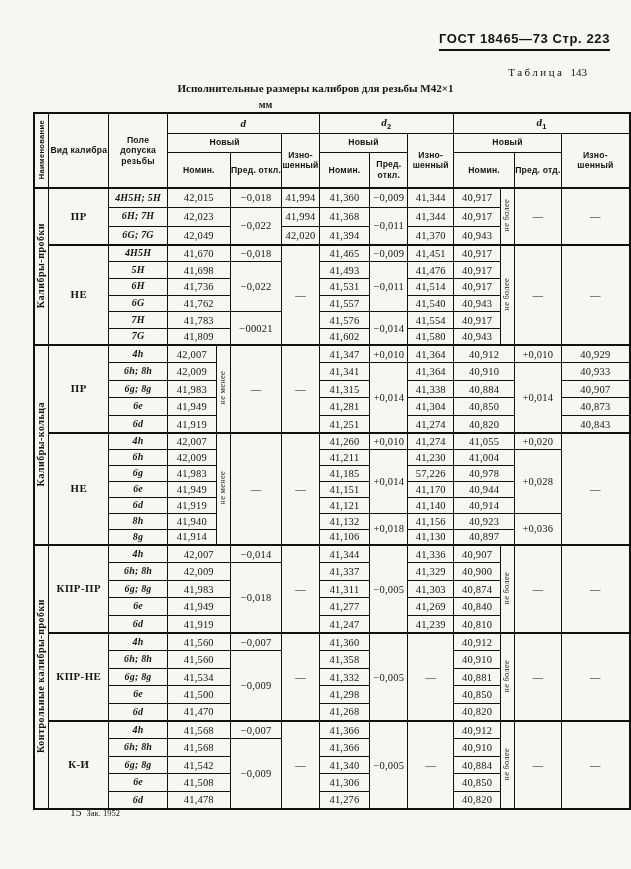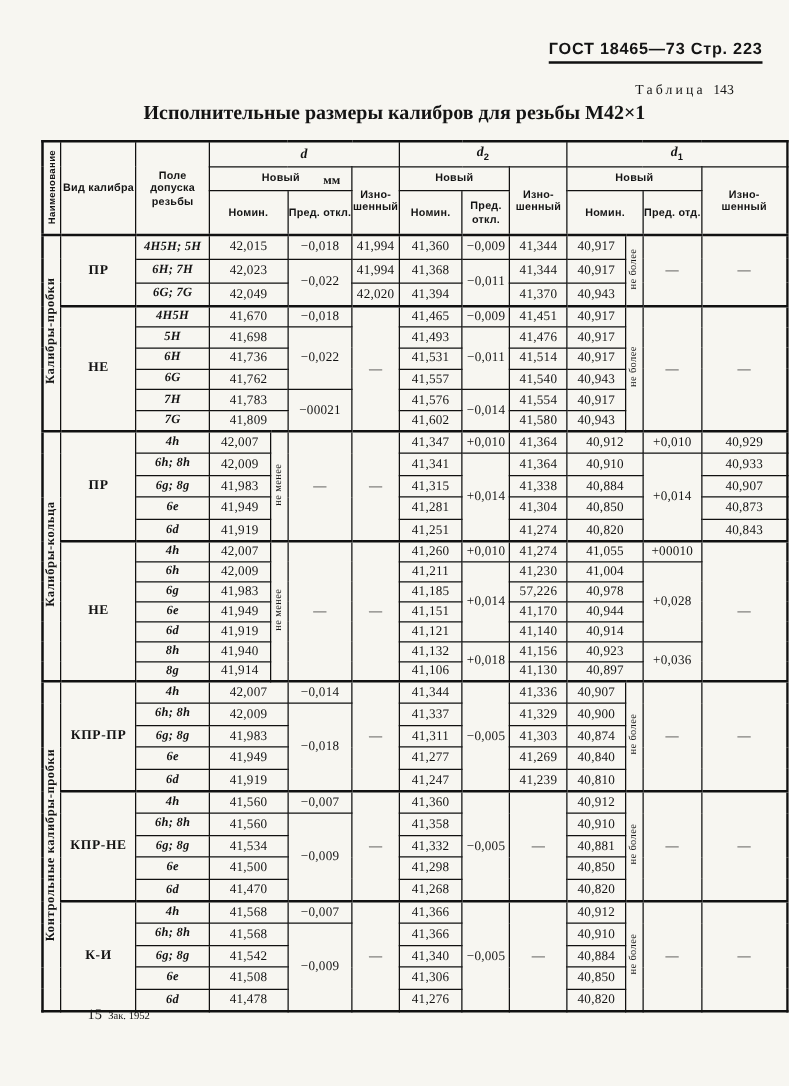--- a/index.html
+++ b/index.html
@@ -2,22 +2,22 @@
 <html><head>
 <meta charset="utf-8">
 <style>
   html,body{margin:0;padding:0;}
   body{width:631px;height:869px;position:relative;background:#f7f6f1;
        font-family:"Liberation Serif",serif;color:#141414;overflow:hidden;}
   .gost-head{position:absolute;top:31px;right:21px;font-family:"Liberation Sans",sans-serif;
        font-weight:bold;font-size:13px;letter-spacing:.6px;border-bottom:2px solid #111;padding-bottom:3px;}
   .tbl-label{position:absolute;top:66px;right:44px;font-size:11px;}
   .tbl-label .w{letter-spacing:2.5px;margin-right:6px;}
-  .doc-title{position:absolute;top:82px;left:0;width:631px;text-align:center;font-weight:bold;font-size:16px;}
-  .units{position:absolute;top:99px;left:0;width:531px;text-align:center;font-weight:bold;font-size:10px;margin-top:40px;}
+  .doc-title{position:absolute;top:82px;left:0;width:631px;text-align:center;font-weight:bold;font-size:11px;}
+  .units{position:absolute;top:99px;left:0;width:531px;text-align:center;font-weight:bold;font-size:10px;}
   table{position:absolute;left:33px;top:112px;border-collapse:collapse;table-layout:fixed;border:2px solid #111;}
   td{border:1px solid #111;text-align:center;vertical-align:middle;padding:0;overflow:hidden;
      font-size:10.5px;line-height:1.05;letter-spacing:.2px;}
   .th{font-family:"Liberation Sans",sans-serif;font-size:8.6px;font-weight:bold;line-height:1.2;}
   .pre{white-space:pre-line;}
   .dh i{font-family:"Liberation Serif",serif;font-size:11px;font-weight:bold;}
   .dh sub{font-size:7.5px;}
   .tol{font-style:italic;font-weight:bold;font-size:10px;}
   .kind{font-weight:bold;font-size:10.8px;letter-spacing:.5px;}
   .vt{writing-mode:vertical-rl;transform:rotate(180deg);display:inline-block;}
@@ -232,21 +232,21 @@
   <td class="kind" rowspan="7">НЕ</td>
   <td class="tol">4h</td>
   <td>42,007</td>
   <td rowspan="7"><span class="vt strip-v">не менее</span></td>
   <td rowspan="7">—</td>
   <td rowspan="7">—</td>
   <td>41,260</td>
   <td>+0,010</td>
   <td>41,274</td>
   <td colspan="2">41,055</td>
-  <td>+00010</td>
+  <td>+0,020</td>
   <td rowspan="7">—</td>
 </tr>
 <tr class="r16">
   <td class="tol">6h</td>
   <td>42,009</td>
   <td>41,211</td>
   <td rowspan="4">+0,014</td>
   <td>41,230</td>
   <td colspan="2">41,004</td>
   <td rowspan="4">+0,028</td>

